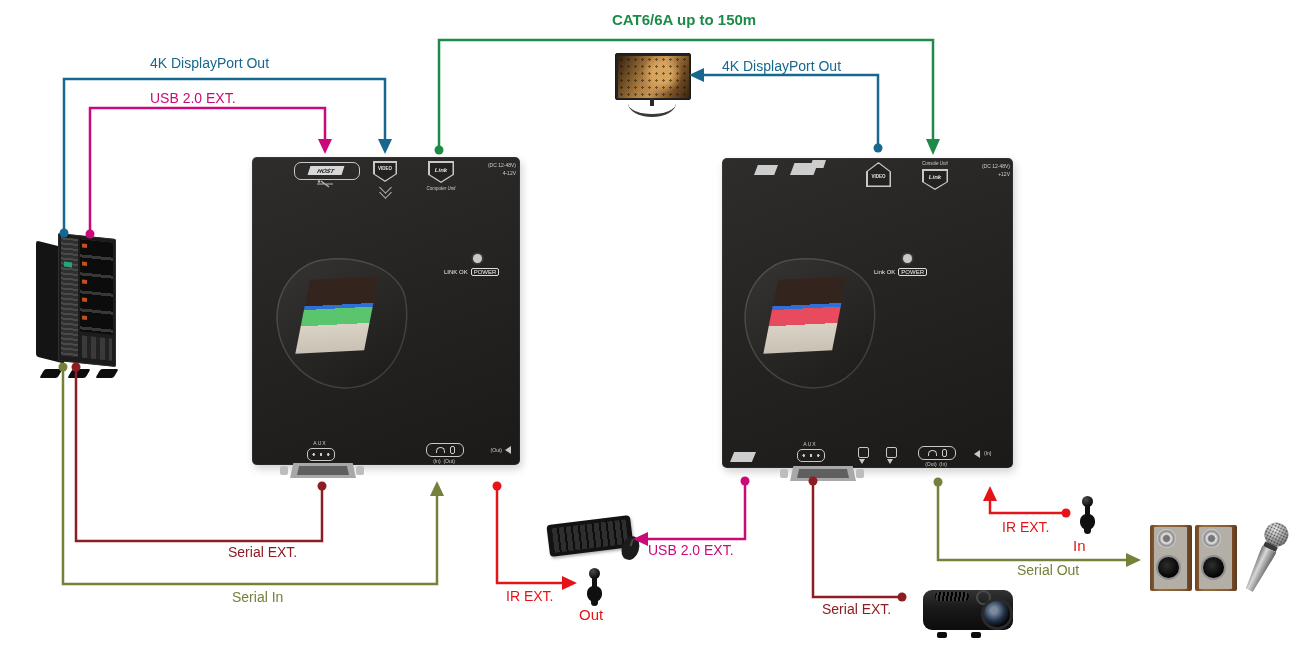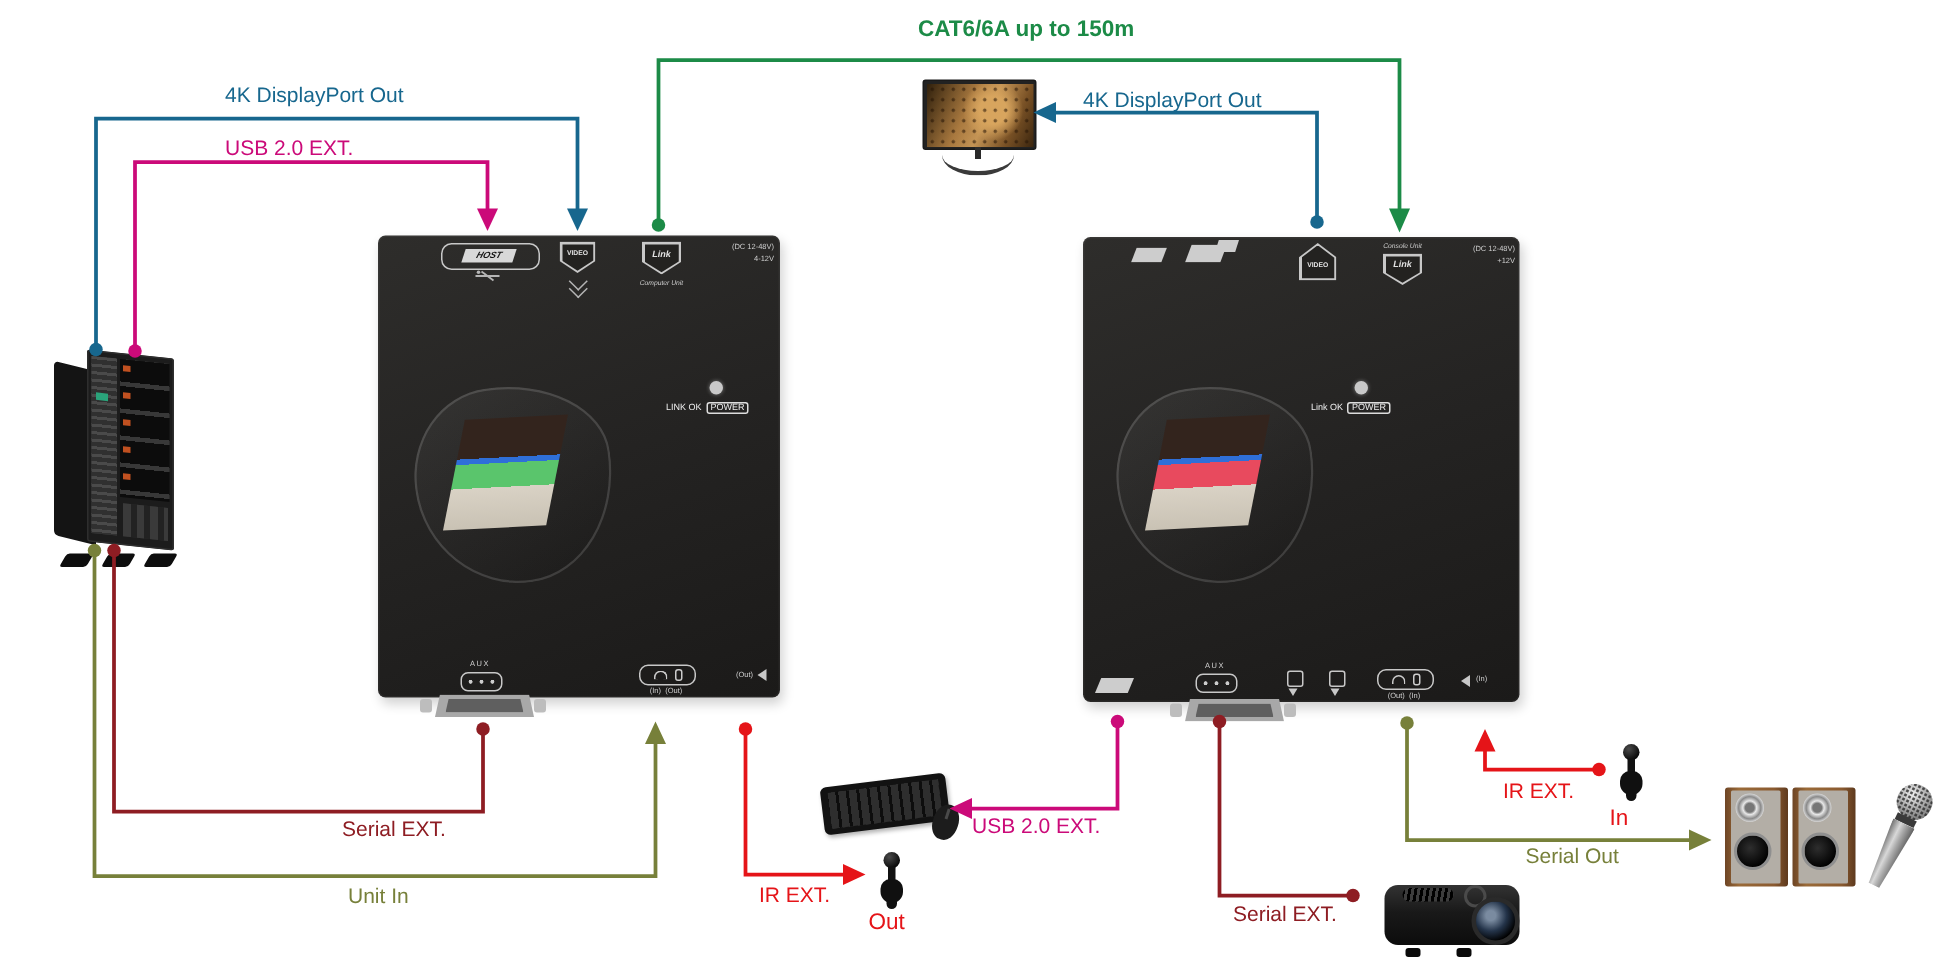--- a/index.html
+++ b/index.html
@@ -387,21 +387,21 @@
       <polyline class="st sk-red" points="1066,513 990,513 990,499"></polyline>
       <polygon class="fl-red" points="983,501 997,501 990,486"></polygon>
     </g>
   </svg>
 
   <div class="lbl c-green bold" style="left:612px;top:12px;font-size:15px;">CAT6/6A up to 150m</div>
   <div class="lbl c-teal" style="left:150px;top:56px;">4K DisplayPort Out</div>
   <div class="lbl c-magenta" style="left:150px;top:91px;">USB 2.0 EXT.</div>
   <div class="lbl c-teal" style="left:722px;top:59px;">4K DisplayPort Out</div>
   <div class="lbl c-darkred" style="left:228px;top:545px;">Serial EXT.</div>
-  <div class="lbl c-olive" style="left:232px;top:590px;">Unit In</div>
+  <div class="lbl c-olive" style="left:232px;top:590px;">Serial In</div>
   <div class="lbl c-red" style="left:506px;top:589px;">IR EXT.</div>
   <div class="lbl c-red" style="left:579px;top:607px;font-size:15px;">Out</div>
   <div class="lbl c-magenta" style="left:648px;top:543px;">USB 2.0 EXT.</div>
   <div class="lbl c-darkred" style="left:822px;top:602px;">Serial EXT.</div>
   <div class="lbl c-olive" style="left:1017px;top:563px;">Serial Out</div>
   <div class="lbl c-red" style="left:1002px;top:520px;">IR EXT.</div>
   <div class="lbl c-red" style="left:1073px;top:538px;font-size:15px;">In</div>
 
 </div>
 

